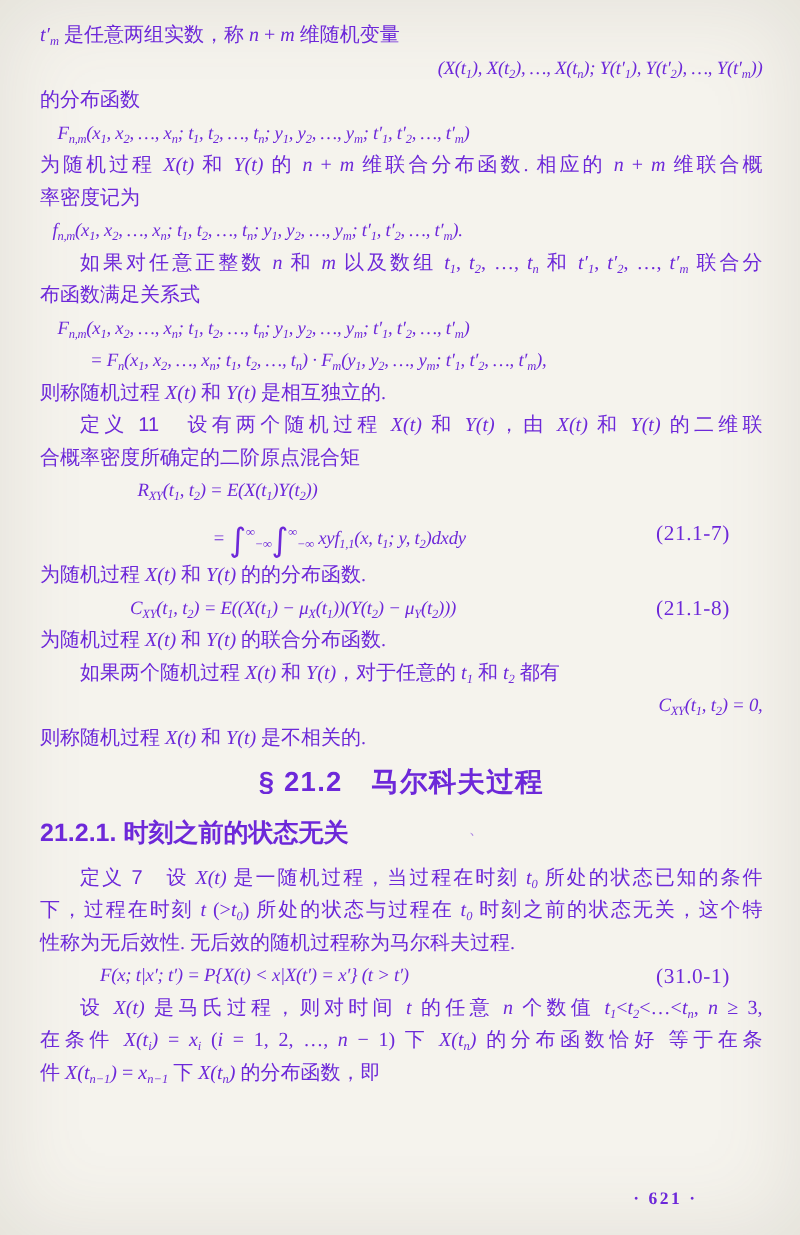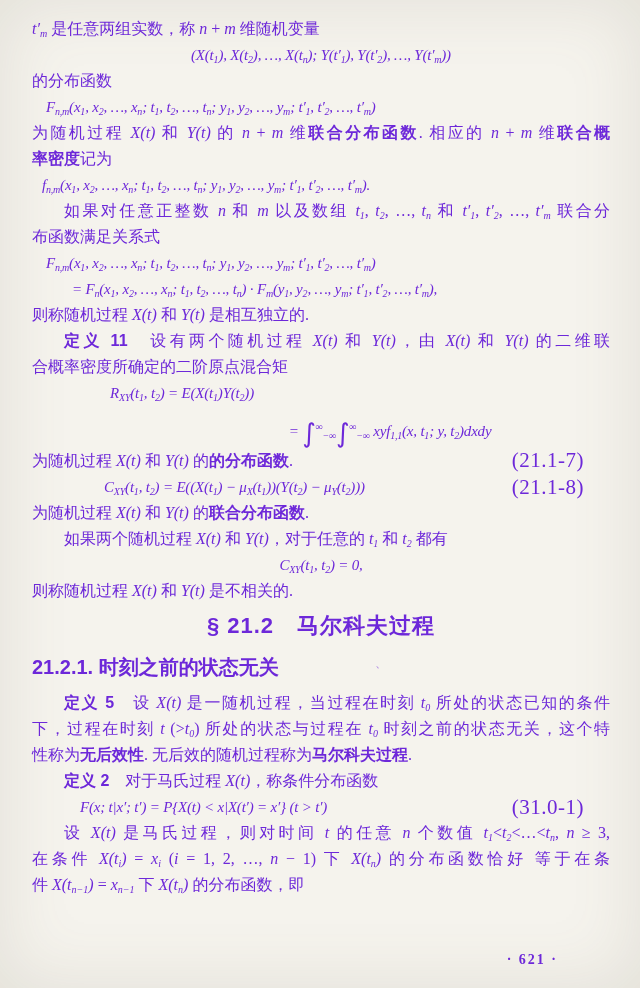--- a/index.html
+++ b/index.html
@@ -10,28 +10,28 @@
     box-shadow:inset 0 0 70px rgba(115,105,85,.14);
     padding:16px 30px 0 32px;
     font-family:"Liberation Serif","DejaVu Serif",serif;
     color:#6d28d9;
     overflow:hidden;
   }
   .t{font-size:16px;line-height:26px;height:26px;white-space:nowrap;}
   .full{white-space:normal;text-align:justify;text-align-last:justify;}
   .ind{text-indent:2em;}
   .fx{font-style:italic;font-size:15px;line-height:26px;height:26px;white-space:nowrap;letter-spacing:-.2px;}
-  .fx.center{text-align:center;}
+  .fx.center{text-align:right;}
   sub{font-size:10px;vertical-align:-3px;font-style:italic;}
   sup{font-size:10px;vertical-align:6px;font-style:italic;}
-  b{font-family:"Liberation Sans","DejaVu Sans",sans-serif;font-weight:bold;}
+  b{font-family:"Liberation Sans","DejaVu Sans",sans-serif;font-weight:normal;}
   .eqrow{display:flex;align-items:center;height:26px;}
   .eqrow .fx{flex:0 0 auto;}
-  .eqrow .eqno{margin-left:auto;font-size:21px;font-style:normal;padding-right:26px;letter-spacing:.5px;}
-  .introw{height:42px;flex-direction:column;}
+  .eqrow .eqno{margin-left:auto;font-size:17px;font-style:normal;padding-right:26px;letter-spacing:.5px;}
+  .introw{height:42px;}
   .introw .fx{height:42px;line-height:42px;}
   .bi{font-style:normal;font-size:26px;vertical-align:-6px;font-family:"DejaVu Sans","Liberation Sans",sans-serif;font-weight:normal;}
   .h1{margin:6px 0 0;text-align:center;font-weight:bold;font-size:22px;height:32px;line-height:32px;
       font-family:"Liberation Sans","DejaVu Sans",sans-serif;letter-spacing:1px;}
   .h2{margin:10px 0 0;font-weight:bold;font-size:20px;height:30px;line-height:30px;
       font-family:"Liberation Sans","DejaVu Sans",sans-serif;display:flex;align-items:center;}
   .h2 .mark{font-weight:normal;font-size:13px;opacity:.55;margin-left:96px;transform:translateY(-4px);}
   .block-gap{height:8px;}
   .pagenum{position:absolute;right:82px;bottom:20px;font-size:14px;letter-spacing:2px;font-weight:bold;}
 </style>
@@ -75,24 +75,23 @@
 
   <div class="h1">§ 21.2　马尔科夫过程</div>
 
   <div class="h2">
     <span>21.2.1. 时刻之前的状态无关</span>
     <span class="mark">、</span>
   </div>
 
   <div class="block-gap"></div>
 
-  <div class="t ind full"><b>定义 5</b>　设 <i>X(t)</i> 是一随机过程，当过程在时刻 <i>t</i><sub>0</sub> 所处的状态已知的条件</div>
+  <div class="t ind full"><b>定义 7</b>　设 <i>X(t)</i> 是一随机过程，当过程在时刻 <i>t</i><sub>0</sub> 所处的状态已知的条件</div>
   <div class="t full">下，过程在时刻 <i>t</i> (&gt;<i>t</i><sub>0</sub>) 所处的状态与过程在 <i>t</i><sub>0</sub> 时刻之前的状态无关，这个特</div>
   <div class="t">性称为<b>无后效性</b>. 无后效的随机过程称为<b>马尔科夫过程</b>.</div>
-  <div class="t ind"><b>定义 2</b>　对于马氏过程 <i>X(t)</i>，称条件分布函数</div>
 
   <div class="eqrow">
     <div class="fx" style="margin-left:48px">F(x; t|x′; t′) = P{X(t) &lt; x|X(t′) = x′} (t &gt; t′)</div>
     <div class="eqno">(31.0-1)</div>
   </div>
 
   <div class="t ind full">设 <i>X(t)</i> 是马氏过程，则对时间 <i>t</i> 的任意 <i>n</i> 个数值 <i>t</i><sub>1</sub>&lt;<i>t</i><sub>2</sub>&lt;…&lt;<i>t<sub>n</sub></i>, <i>n</i> ≥ 3,</div>
   <div class="t full">在条件 <i>X(t<sub>i</sub>)</i> = <i>x<sub>i</sub></i> (<i>i</i> = 1, 2, …, <i>n</i> − 1) 下 <i>X(t<sub>n</sub>)</i> 的分布函数恰好 等于在条</div>
   <div class="t">件 <i>X(t<sub>n−1</sub>)</i> = <i>x<sub>n−1</sub></i> 下 <i>X(t<sub>n</sub>)</i> 的分布函数，即</div>
 

